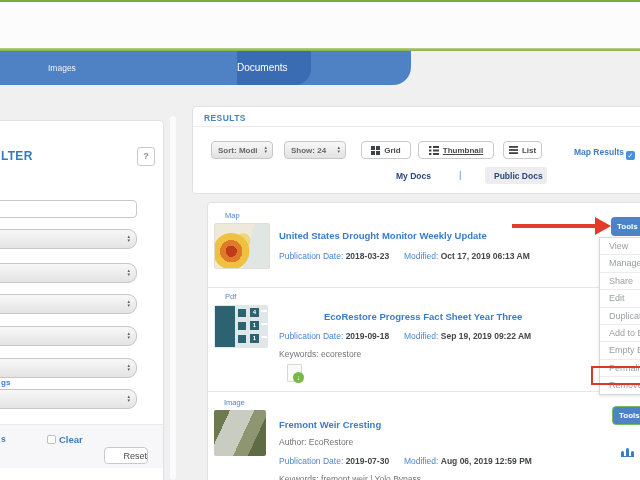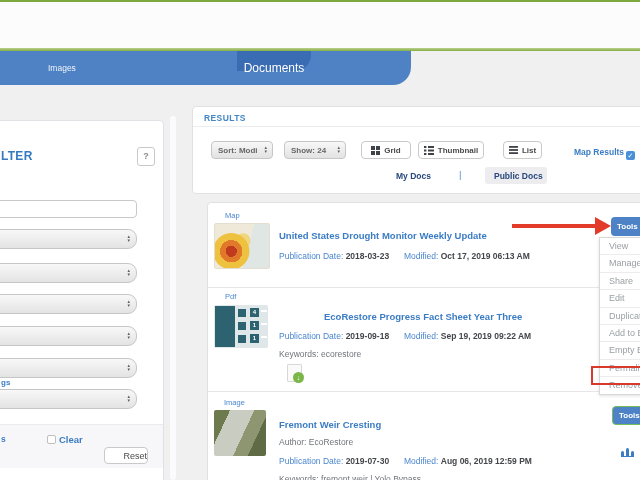--- a/index.html
+++ b/index.html
@@ -6,22 +6,22 @@
   .screen{position:relative;width:640px;height:480px;overflow:hidden;background:#f0f0f1;
           font-family:"Liberation Sans","DejaVu Sans",sans-serif;-webkit-font-smoothing:antialiased;}
   .abs{position:absolute;}
   
   .top-green1{left:0;top:0;width:640px;height:2px;background:#7ca83d;}
   .top-white{left:0;top:2px;width:640px;height:46px;background:#fcfcfd;}
   .top-green2{left:0;top:48px;width:640px;height:3px;background:linear-gradient(#b9d18c,#85ad45);}
   
   .navbar{left:0;top:51px;width:411px;height:34px;background:#4e82c5;border-radius:0 0 18px 0;}
   .nav-tab{position:absolute;top:0;height:34px;line-height:34px;color:#eef3fa;font-size:8.5px;cursor:pointer;white-space:nowrap;}
-  .nav-tab-active{position:absolute;top:0;left:237px;width:74px;height:20px;background:#3a6cb4;border-radius:0 0 16px 0;
-                  text-align:center;line-height:34px;color:#fff;font-size:12px;}
+  .nav-tab-active{position:absolute;top:0;left:237px;width:74px;height:34px;background:#3a6cb4;border-radius:0 0 16px 0;
+                  line-height:34px;color:#fff;font-size:10px;}
   
   .panel{background:#fff;border:1px solid #e1e1e5;border-radius:4px;}
   .gap-strip{left:170px;top:116px;width:6px;height:364px;background:#fbfbfd;border-radius:3px;}
   
   .sb-title{color:#3679c0;font-size:12px;font-weight:bold;letter-spacing:.3px;}
   .help-btn{width:16px;height:17px;background:#fff;border:1px solid #c9c9c9;border-radius:3px;color:#8a8a8a;
             font-size:9px;font-weight:bold;text-align:center;line-height:17px;cursor:pointer;}
   .text-input{background:#fff;border:1px solid #c9c9c9;border-radius:4px;height:16px;width:148px;}
   .select{background:linear-gradient(#f8f8f8,#e3e3e3);border:1px solid #c6c6c6;border-radius:9px;height:20px;width:150px;
           display:flex;align-items:center;justify-content:flex-end;padding-right:6px;box-sizing:border-box;cursor:pointer;}
@@ -167,21 +167,21 @@
 
     <div class="view-btn btn" style="left:168px;top:34px;width:50px;">
       <svg width="9" height="9">
           <rect x="0" y="0" width="4" height="4" fill="#3f4347"></rect>
           <rect x="5" y="0" width="4" height="4" fill="#3f4347"></rect>
           <rect x="0" y="5" width="4" height="4" fill="#3f4347"></rect>
           <rect x="5" y="5" width="4" height="4" fill="#3f4347"></rect>
         </svg>
       <span>Grid</span>
     </div>
-    <div class="view-btn btn" style="left:225px;top:34px;width:66px;">
+    <div class="view-btn btn" style="left:225px;top:34px;width:76px;text-decoration:underline;">
       <svg width="10" height="9">
           <rect x="0" y="0" width="2.4" height="2" fill="#3f4347"></rect>
           <rect x="4" y="0" width="6" height="2" fill="#3f4347"></rect>
           <rect x="0" y="3.5" width="2.4" height="2" fill="#3f4347"></rect>
           <rect x="4" y="3.5" width="6" height="2" fill="#3f4347"></rect>
           <rect x="0" y="7" width="2.4" height="2" fill="#3f4347"></rect>
           <rect x="4" y="7" width="6" height="2" fill="#3f4347"></rect>
         </svg>
       <span>Thumbnail</span>
     </div>

